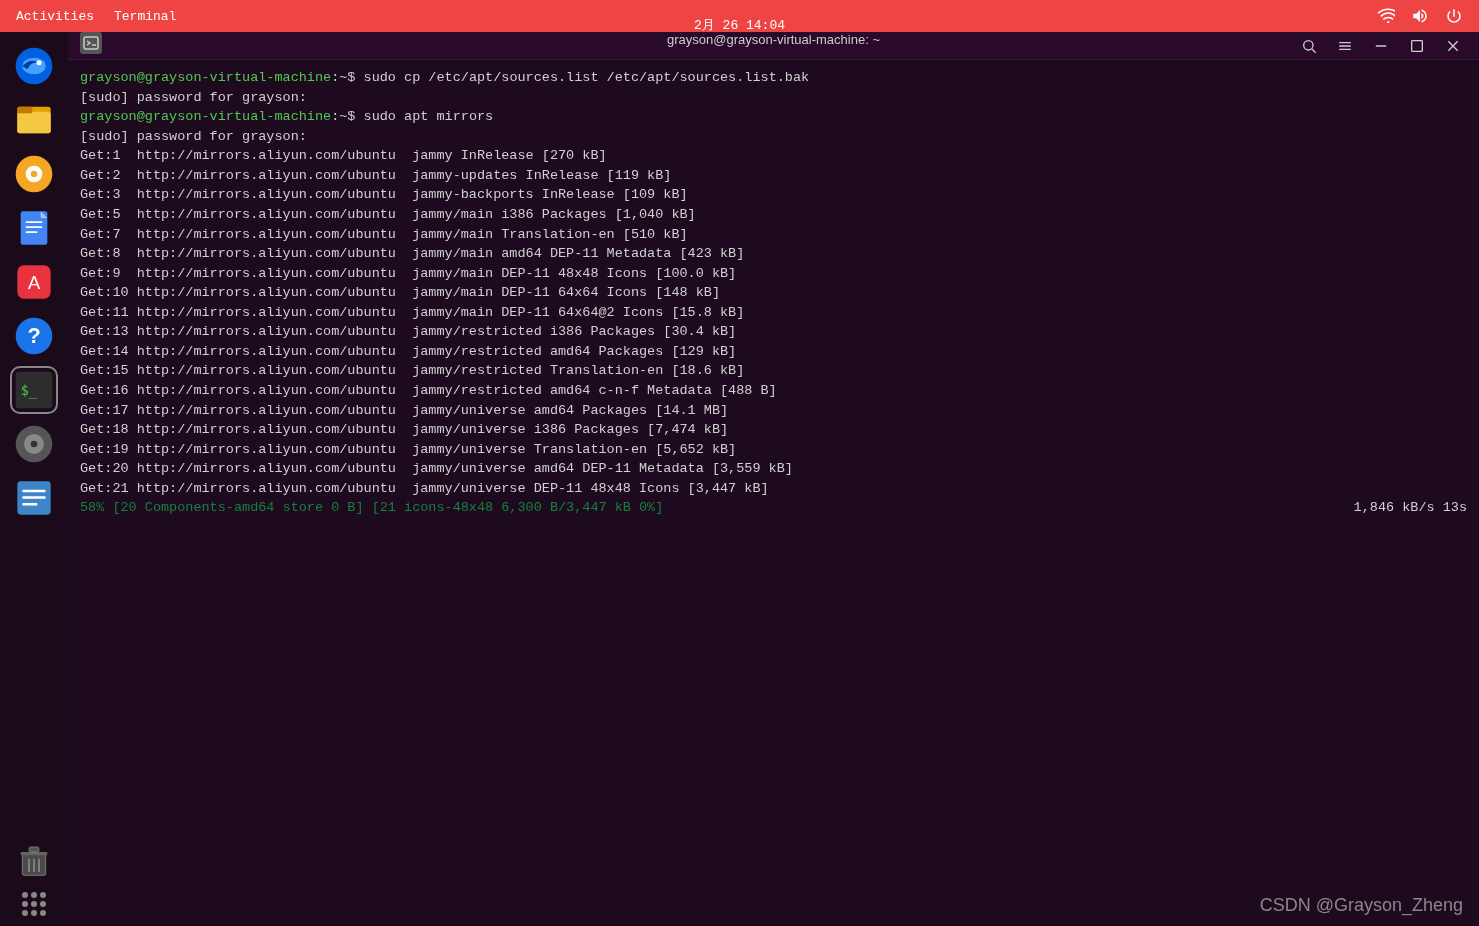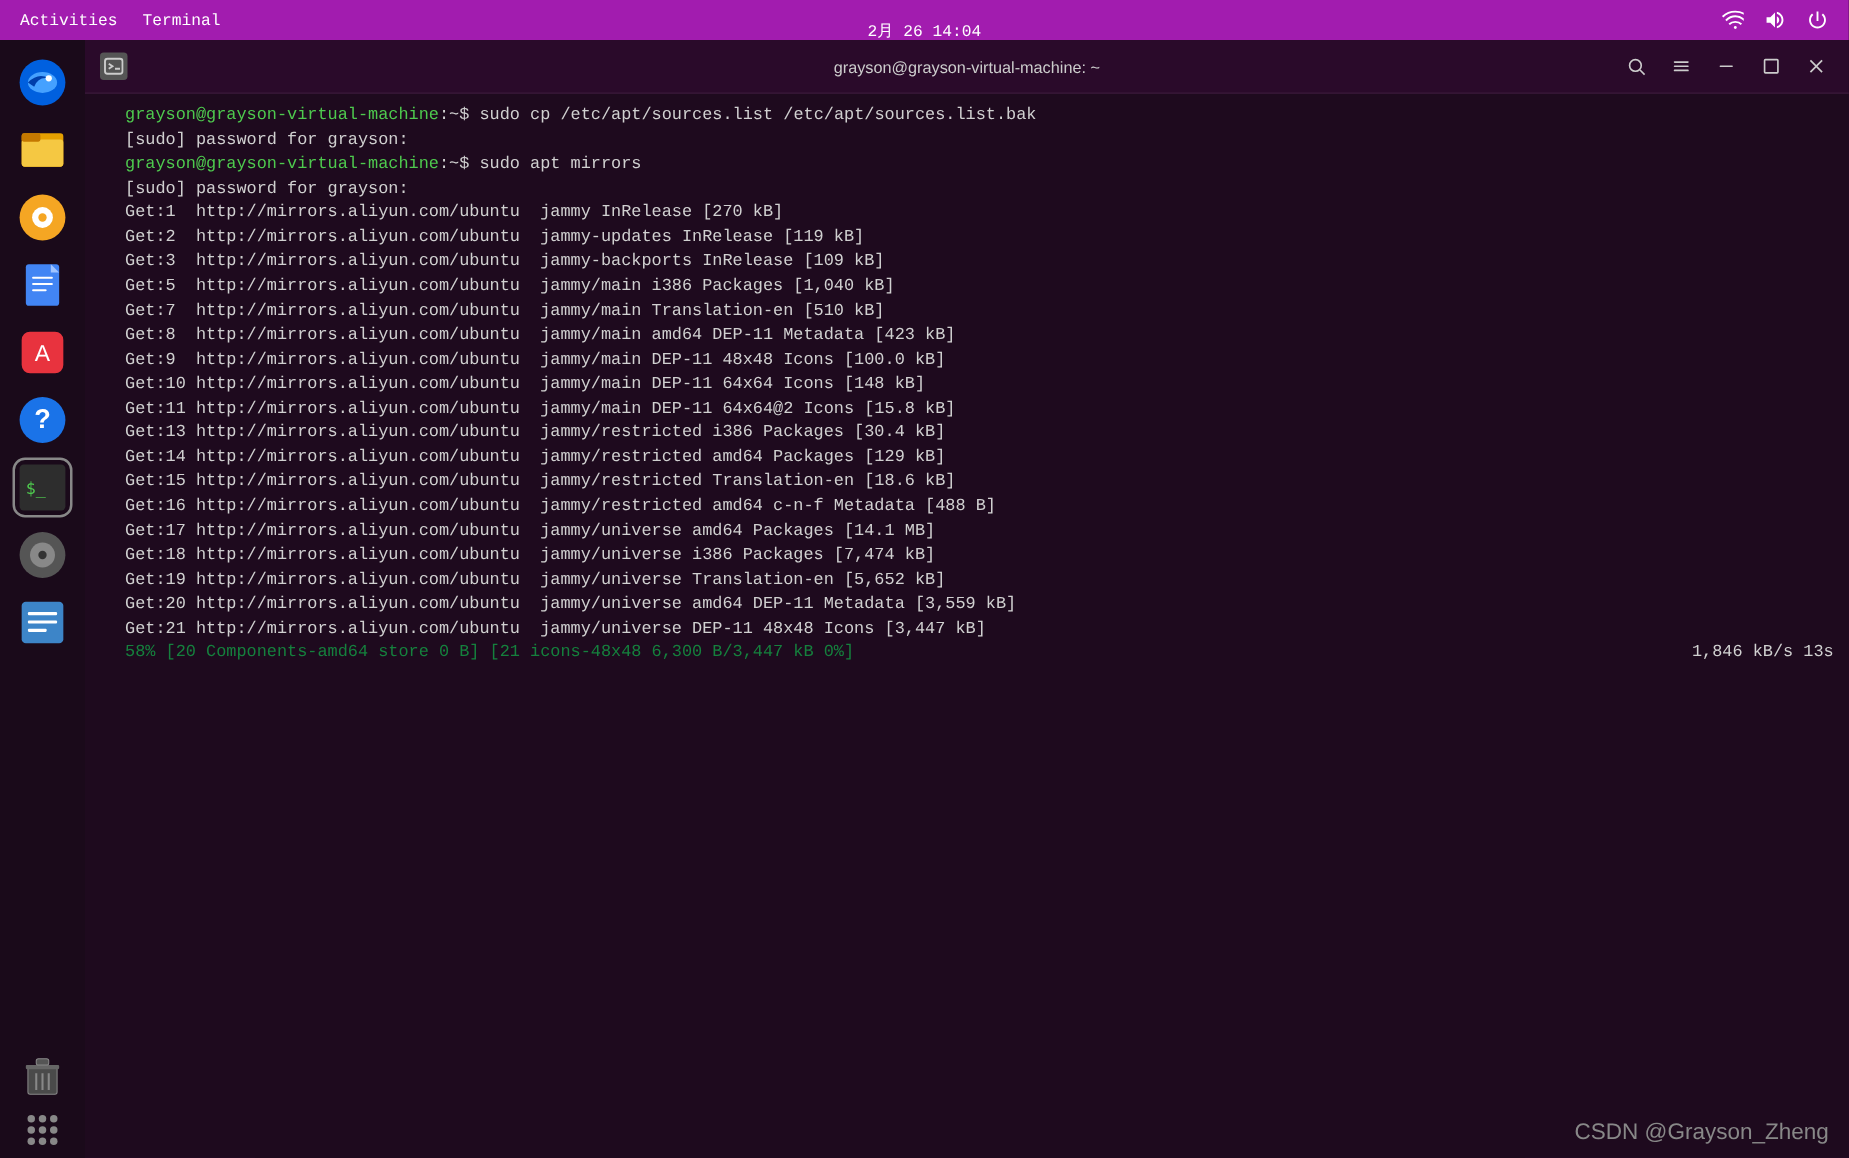--- a/index.html
+++ b/index.html
@@ -12,21 +12,21 @@
       position: relative;
     }
 
     
     .top-bar {
       position: fixed;
       top: 0;
       left: 0;
       right: 0;
       height: 32px;
-      background: #a21caf;
+      background: #ef4444;
       display: flex;
       align-items: center;
       justify-content: space-between;
       padding: 0 16px;
       z-index: 100;
       color: #fff;
       font-size: 13px;
     }
     .top-bar-left { display: flex; gap: 20px; align-items: center; }
     .top-bar-center { position: absolute; left: 50%; transform: translateX(-50%); margin-top: 17px; }
@@ -81,24 +81,24 @@
       position: absolute;
       top: 32px;
       left: 68px;
       right: 0;
       bottom: 0;
       background: #1e0a1e;
       display: flex;
       flex-direction: column;
     }
     .terminal-titlebar {
-      height: 43px;
+      height: 28px;
       background: #2a0a2a;
       display: flex;
-      align-items: center;
+      align-items: flex-start;
       justify-content: space-between;
       padding: 0 12px;
       border-bottom: 1px solid #3a1a3a;
     }
     .terminal-title-left { display: flex; align-items: center; gap: 8px; }
     .terminal-title-center {
       position: absolute;
       left: 50%;
       transform: translateX(-50%);
       color: #ccc;
@@ -124,21 +124,21 @@
       overflow: hidden;
       color: #d0d0d0;
       font-size: 13.5px;
       line-height: 1.45;
       font-family: 'Courier New', Courier, monospace;
     }
     .prompt-green { color: #4ec94e; }
     .line-get { color: #d0d0d0; }
     .line-progress { color: #15803d; }
 
-    .terminal-line { display: block; white-space: pre; margin-left: 20px; }
+    .terminal-line { display: block; white-space: pre; }
 
     
     .trash-label {
       position: absolute;
       bottom: 68px;
       left: 4px;
       background: #222;
       color: #fff;
       font-size: 12px;
       padding: 3px 10px;

